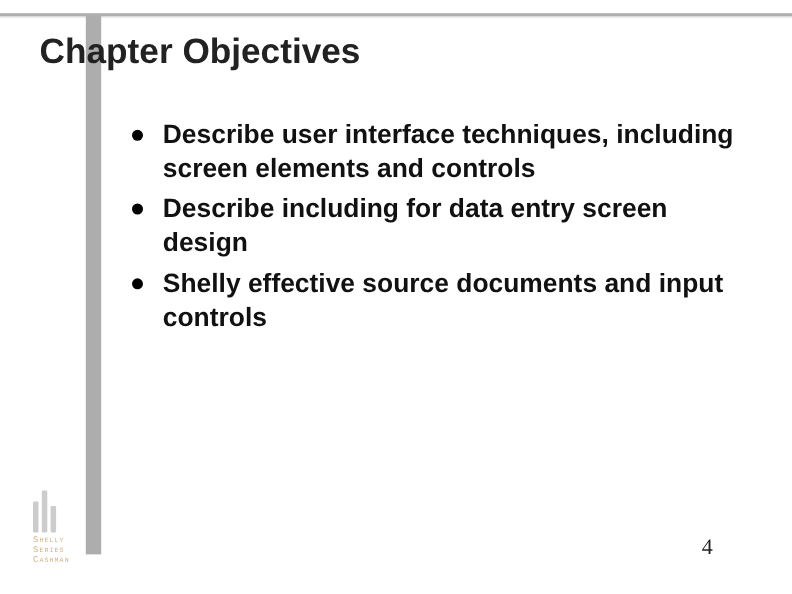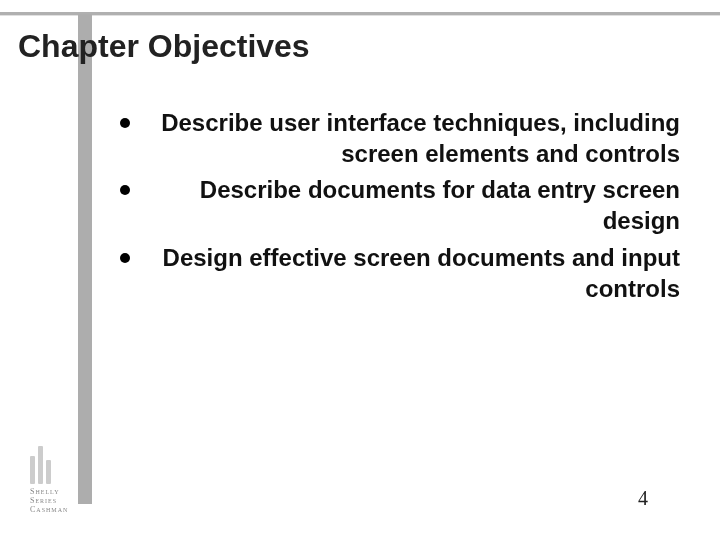--- a/index.html
+++ b/index.html
@@ -30,21 +30,21 @@
     position: absolute;
     top: 14px;
     left: 78px;
     width: 14px;
     height: 490px;
     background: #adadad;
   }
   .title {
     position: absolute;
     top: 28px;
-    left: 18px;
+    left: 36px;
     font-size: 32px;
     font-weight: bold;
     color: #222;
   }
   .body {
     position: absolute;
     top: 108px;
     left: 120px;
     width: 560px;
   }
@@ -60,39 +60,38 @@
     background: #000;
     flex: 0 0 auto;
     margin-top: 10px;
     margin-right: 18px;
   }
   .text {
     font-size: 24px;
     font-weight: bold;
     line-height: 1.28;
     color: #111;
-    text-align: right;
   }
   .page-number {
     position: absolute;
     bottom: 30px;
     right: 72px;
     font-size: 20px;
     color: #222;
     font-family: "Times New Roman", Times, serif;
   }
   .logo {
     position: absolute;
     left: 30px;
     bottom: 26px;
     width: 56px;
     height: 70px;
     opacity: 0.5;
-    color: #000000;
-    font-family: Liberation Serif, serif;
+    color: #a16207;
+    font-family: Liberation Mono, monospace;
   }
   .logo .bars {
     display: flex;
     gap: 3px;
     margin-bottom: 4px;
   }
   .logo .bars span {
     display: block;
     width: 5px;
     height: 40px;
@@ -117,25 +116,25 @@
 
 <div class="title">Chapter Objectives</div>
 
 <div class="body">
   <div class="item">
     <div class="bullet"></div>
     <div class="text">Describe user interface techniques, including screen elements and controls</div>
   </div>
   <div class="item">
     <div class="bullet"></div>
-    <div class="text">Describe documents for data entry screen design</div>
+    <div class="text">Describe including for data entry screen design</div>
   </div>
   <div class="item">
     <div class="bullet"></div>
-    <div class="text">Design effective screen documents and input controls</div>
+    <div class="text">Shelly effective source documents and input controls</div>
   </div>
 </div>
 
 <div class="page-number">4</div>
 
 <div class="logo">
   <div class="bars">
       <span></span>
       <span></span>
       <span></span>

